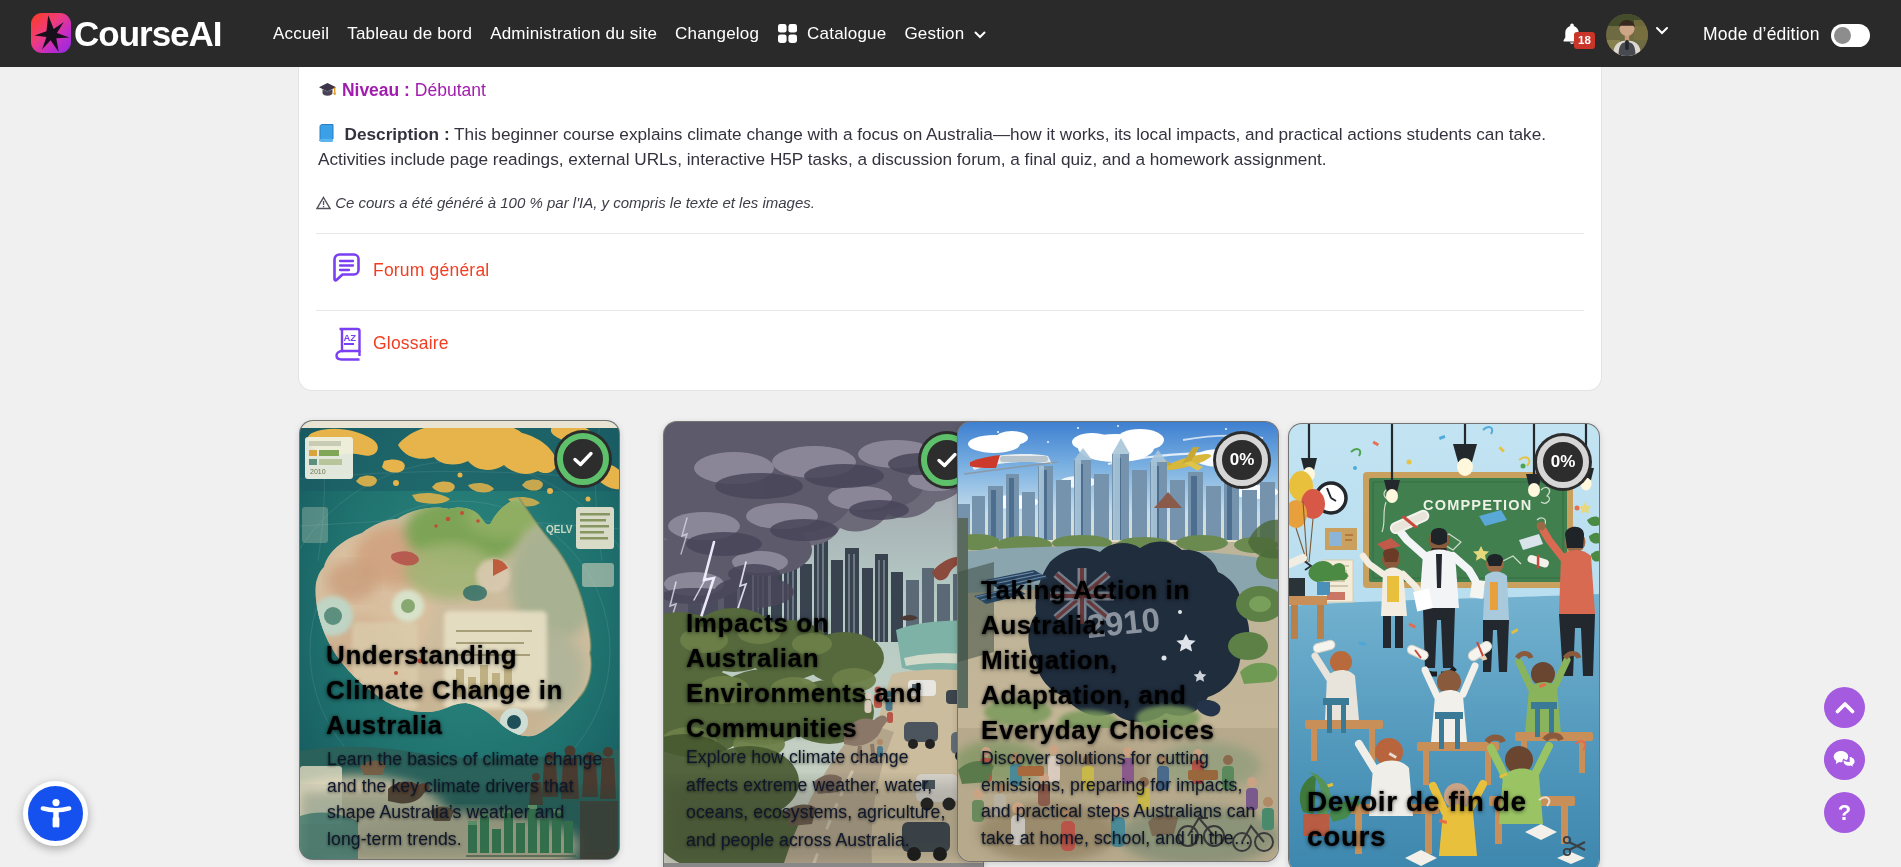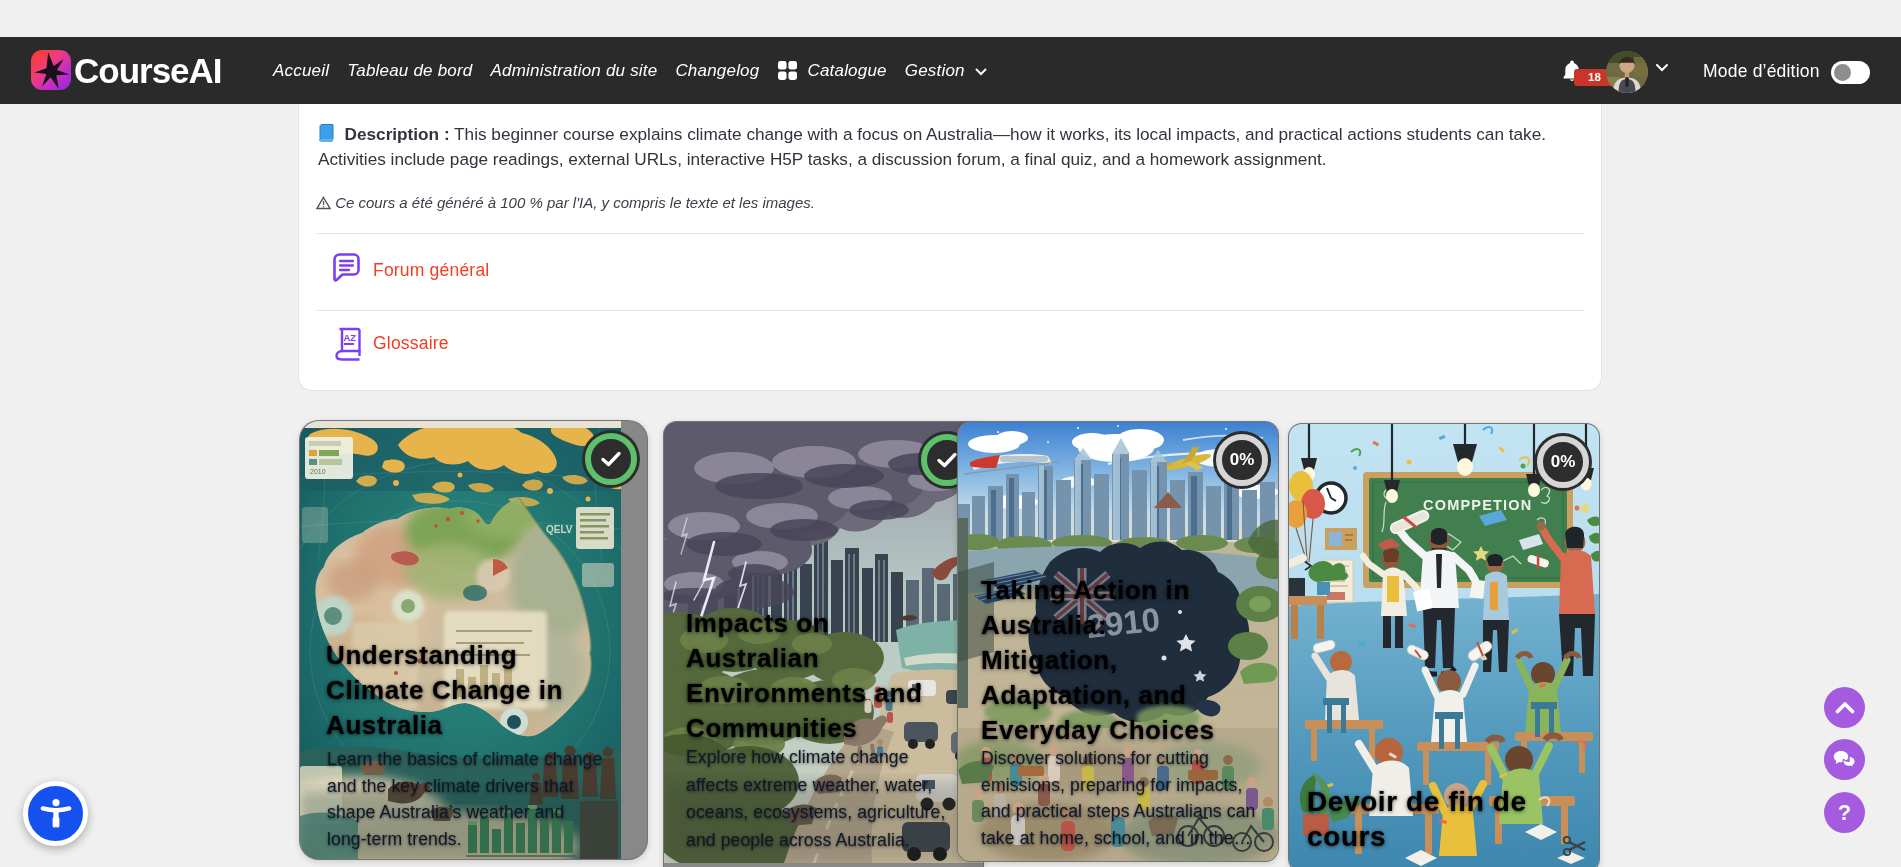--- a/index.html
+++ b/index.html
@@ -1,50 +1,50 @@
 <!DOCTYPE html>
 <html lang="fr"><head>
 <meta charset="utf-8">
 <title>Course</title>
 <style>
   * { margin:0; padding:0; box-sizing:border-box; }
   html,body { width:1901px; height:867px; overflow:hidden; }
   body { font-family:"Liberation Sans", sans-serif; background:#f0f0f0; position:relative; }
 
   
-  #navbar { position:absolute; left:0; top:0; width:1901px; height:67px; background:#2b2a2a; z-index:50;margin-top:37px; }
+  #navbar { position:absolute; left:0; top:0; width:1901px; height:67px; background:#2b2a2a; z-index:50; }
   #logobox { position:absolute; left:31px; top:13px; width:40px; height:40px; border-radius:11px;
     background:linear-gradient(135deg,#fb3b1e 0%,#ef3c7c 40%,#c32bc9 70%,#8d2be0 100%); }
   #logotext { position:absolute; left:74px; top:14px; font-size:35px; font-weight:700; color:#fff; letter-spacing:-1px; }
-  #mainnav { position:absolute; left:273px; top:0; height:67px; display:flex; align-items:center; gap:18px; color:#fff; font-size:17px;font-style:italic; }
+  #mainnav { position:absolute; left:273px; top:0; height:67px; display:flex; align-items:center; gap:18px; color:#fff; font-size:17px; }
   #mainnav .ni { white-space:nowrap; letter-spacing:0.2px; }
   .cat { display:flex; align-items:center; gap:9px; }
   #bellwrap { position:absolute; left:1561px; top:22px; }
   #bellbadge { position:absolute; left:13px; top:10px; min-width:19px; height:17px; background:#ca3529; color:#fff;
-     font-size:11.5px; font-weight:700; border-radius:3px; text-align:center; line-height:17px; padding:0 14px; }
+     font-size:11.5px; font-weight:700; border-radius:3px; text-align:center; line-height:17px; padding:0 4px; }
   #avatar { position:absolute; left:1606px; top:14px; width:42px; height:42px; border-radius:50%; overflow:hidden; }
   #uchev { position:absolute; left:1655px; top:26px; }
   #modelabel { position:absolute; left:1703px; top:24px; font-size:17.5px; color:#fff; letter-spacing:0.2px; }
   #toggle { position:absolute; left:1831px; top:24px; width:39px; height:23px; background:#fff; border-radius:12px; }
   #toggle .knob { position:absolute; left:3px; top:3px; width:17px; height:17px; border-radius:50%; background:#8d8d8d; }
 
   
   #maincard { position:absolute; left:298px; top:67px; width:1304px; height:324px; background:#fff;
      border:1px solid #e3e3e7; border-top:none; border-radius:0 0 14px 14px; }
   .row-ic { position:absolute; }
   #txt-niveau { position:absolute; left:318px; top:80px; font-size:17.5px; color:#a21caf; }
   #txt-desc { position:absolute; left:318px; top:122px; white-space:nowrap; font-size:17.2px; line-height:24.5px; color:#33323e; }
   #txt-ai { position:absolute; left:316px; top:194px; font-size:15px; font-style:italic; color:#3d3d48; }
   .hr { position:absolute; left:316px; width:1268px; height:1px; background:#e7e7eb; }
   .linktxt { position:absolute; font-size:17.5px; color:#f23d20; letter-spacing:0.2px; }
 
   
   .ccard { position:absolute; border-radius:14px; overflow:hidden; border:1px solid rgba(0,0,0,.15);
      box-shadow:0 2px 6px rgba(0,0,0,.15); background:#888; }
-  #c1 { left:299px; top:420px; width:349px; height:440px;border-radius:20px; }
+  #c1 { left:299px; top:420px; width:321px; height:440px; }
   #c2 { left:663px; top:421px; width:321px; height:557px; }
   #c3 { left:957px; top:421px; width:322px; height:441px; }
   #c4 { left:1288px; top:423px; width:312px; height:450px; }
   .ccard svg.art { position:absolute; left:0; top:0; }
   .badge { position:absolute; top:12px; right:10px; width:52px; height:52px; border-radius:50%;
      background:#2d2d2d; border:6px solid #5ec06a; box-shadow:0 0 0 3px #2c2c2c; display:flex; align-items:center; justify-content:center; }
   .badge.zero { border-color:#d6d6d6; }
   .badge .pct { color:#fff; font-size:17px; font-weight:700; }
   .ctitle { position:absolute; left:25px; white-space:nowrap; color:#000000; font-weight:700; font-size:26px; line-height:35px;
      text-shadow:0 1px 4px rgba(0,0,0,.55), 0 0 2px rgba(0,0,0,.4); letter-spacing:0.6px; }

